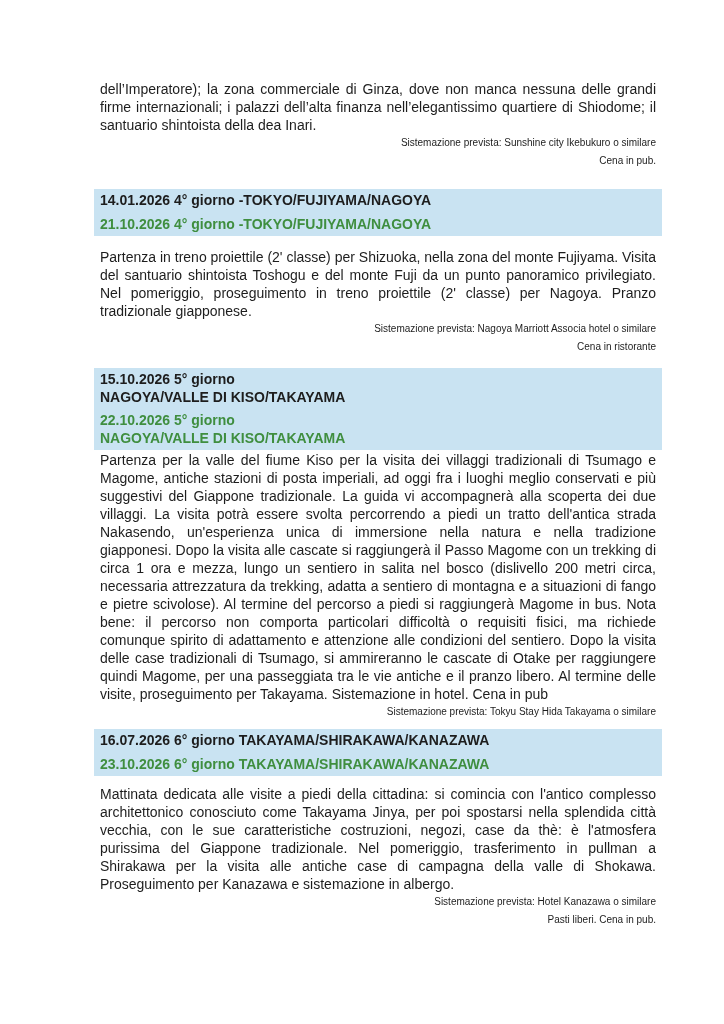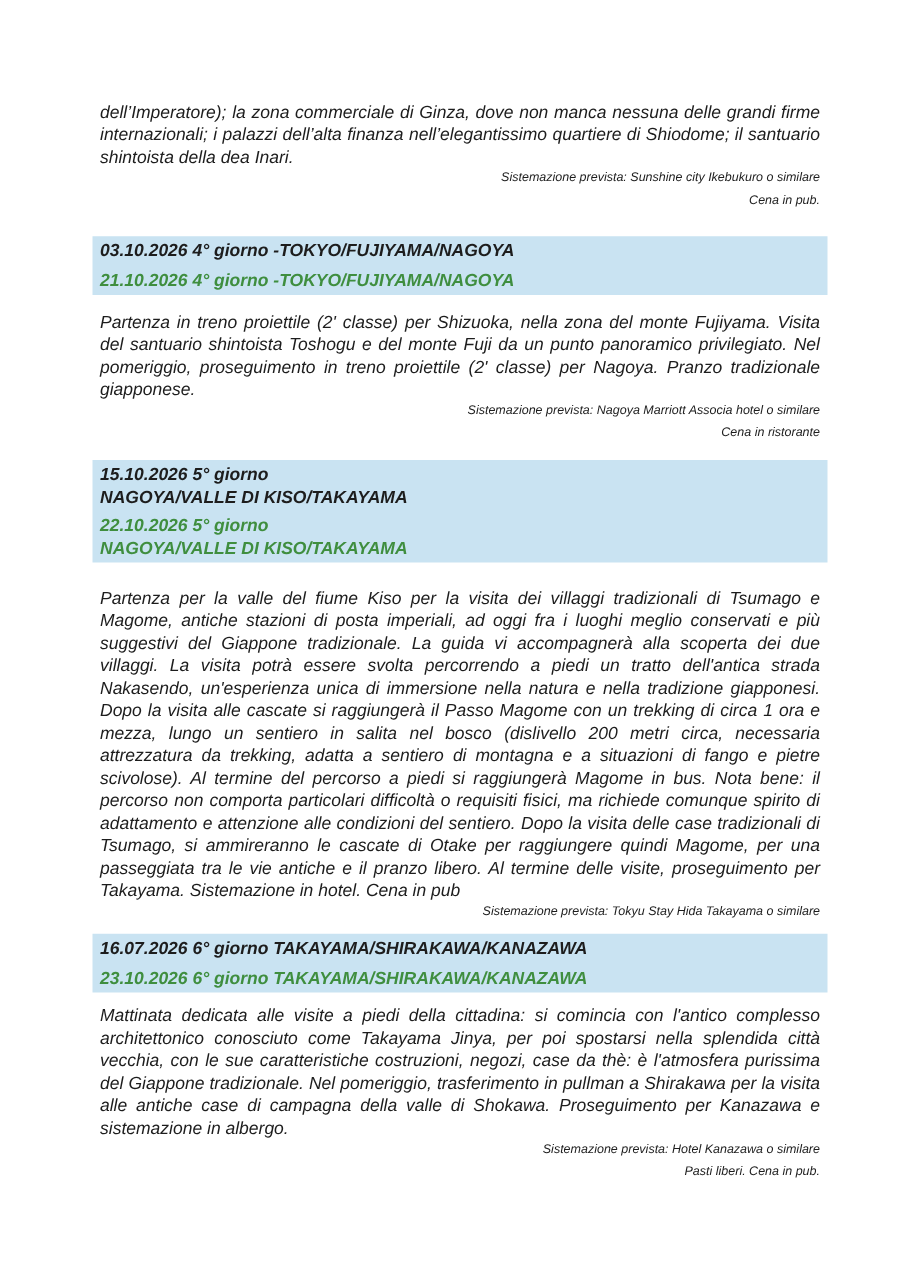--- a/index.html
+++ b/index.html
@@ -14,22 +14,21 @@
     width: 724px;
     height: 1024px;
     margin: 0 auto;
     background: var(--page-bg);
     font-family: "Liberation Sans", "DejaVu Sans", sans-serif;
     color: var(--body-text);
     overflow: hidden;
     box-sizing: border-box;
   }
   .content {
-    padding: 80px 68px 0 80px;
-    font-style: italic;
+    padding: 80px 68px 0 100px;
   }
   .para {
     margin: 0;
     font-size: 14px;
     line-height: 18px;
     text-align: justify;
   }
   .line {
     font-size: 10px;
     line-height: 18px;
@@ -43,36 +42,36 @@
     font-weight: bold;
     font-size: 14px;
     line-height: 17.5px;
   }
   .hl .black { color: var(--body-text); }
   .hl .green { color: var(--green); }
   .hl .grp2 { margin-top: 6px; }
   .mt-h1 { margin-top: 19px; }
   .mt-p1 { margin-top: 12px; }
   .mt-h2 { margin-top: 12px; }
-  .mt-p2 { margin-top: 19px; }
+  .mt-p2 { margin-top: 1px; }
   .mt-h3 { margin-top: 8px; }
   .mt-p3 { margin-top: 9px; }
 </style>
 </head>
 <body>
 
 <div class="page">
   <div class="content">
 
     <p class="para">dell’Imperatore); la zona commerciale di Ginza, dove non manca nessuna delle grandi firme internazionali; i palazzi dell’alta finanza nell’elegantissimo quartiere di Shiodome; il santuario shintoista della dea Inari.</p>
     <div class="line">Sistemazione prevista: Sunshine city Ikebukuro o similare</div>
     <div class="line">Cena in pub.</div>
 
     <div class="hl mt-h1">
-      <div class="black">03.10.2026 4° giorno -TOKYO/FUJIYAMA/NAGOYA</div>
+      <div class="black">14.01.2026 4° giorno -TOKYO/FUJIYAMA/NAGOYA</div>
       <div class="green grp2">21.10.2026 4° giorno -TOKYO/FUJIYAMA/NAGOYA</div>
     </div>
     <p class="para mt-p1">Partenza in treno proiettile (2' classe) per Shizuoka, nella zona del monte Fujiyama. Visita del santuario shintoista Toshogu e del monte Fuji da un punto panoramico privilegiato. Nel pomeriggio, proseguimento in treno proiettile (2' classe) per Nagoya. Pranzo tradizionale giapponese.</p>
     <div class="line">Sistemazione prevista: Nagoya Marriott Associa hotel o similare</div>
     <div class="line">Cena in ristorante</div>
 
     <div class="hl mt-h2">
       <div class="black">15.10.2026 5° giorno</div>
       <div class="black">NAGOYA/VALLE DI KISO/TAKAYAMA</div>
       <div class="green grp2">22.10.2026 5° giorno</div>

